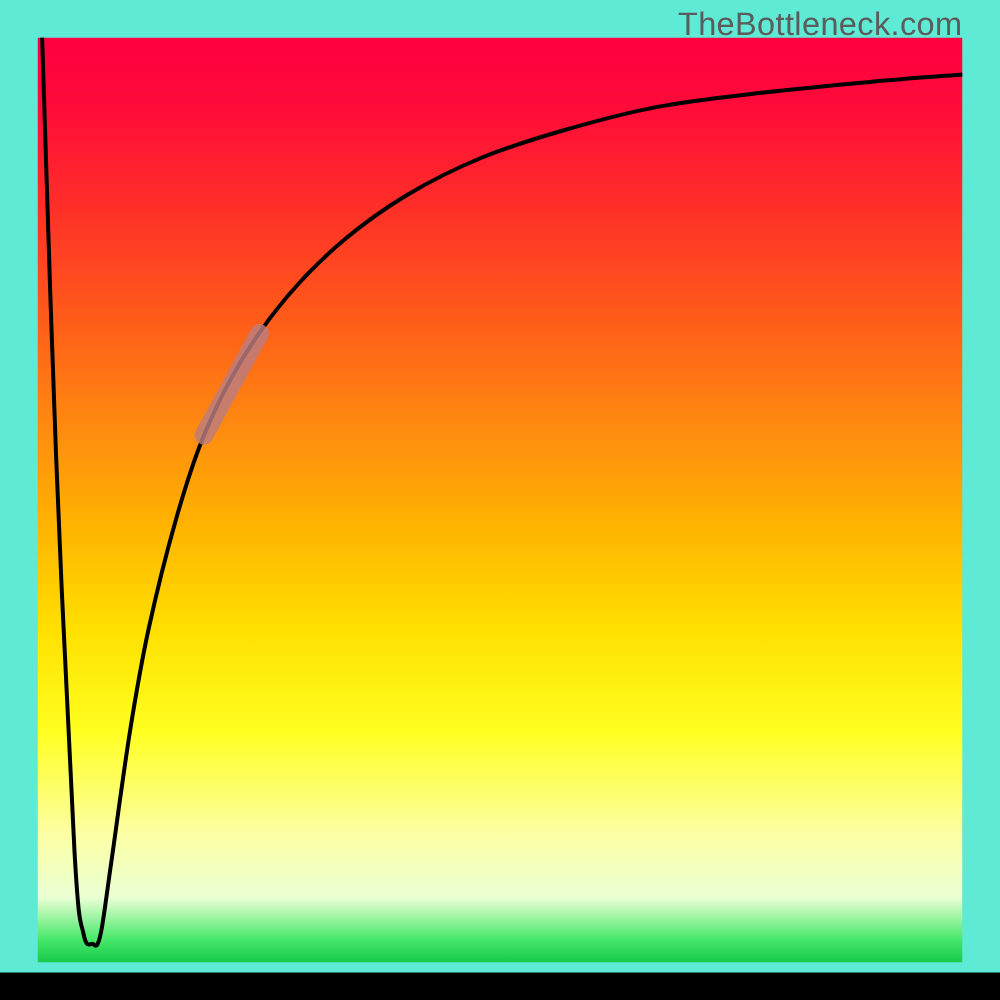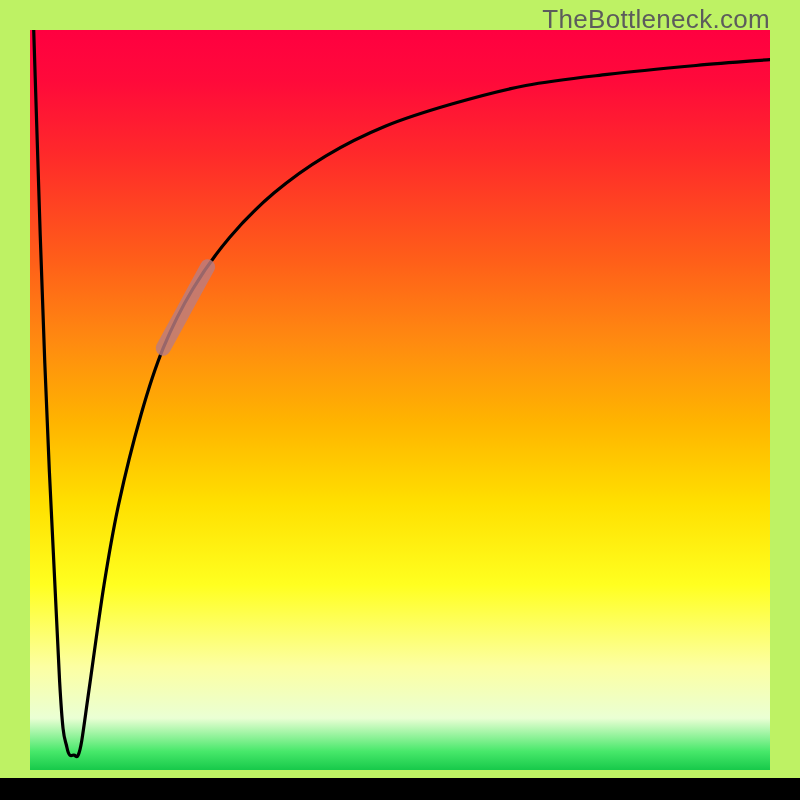--- a/index.html
+++ b/index.html
@@ -8,21 +8,21 @@
     width: 800px;
     height: 800px;
     overflow: hidden;
     background: #000;
     font-family: Arial, Helvetica, sans-serif;
   }
   .frame {
     position: relative;
     width: 800px;
     height: 778px;
-    background: #bef264;
+    background: #5eead4;
   }
   .plot-area {
     position: absolute;
     left: 30px;
     top: 30px;
     width: 740px;
     height: 740px;
     overflow: hidden;
   }
   .gradient-bg {

